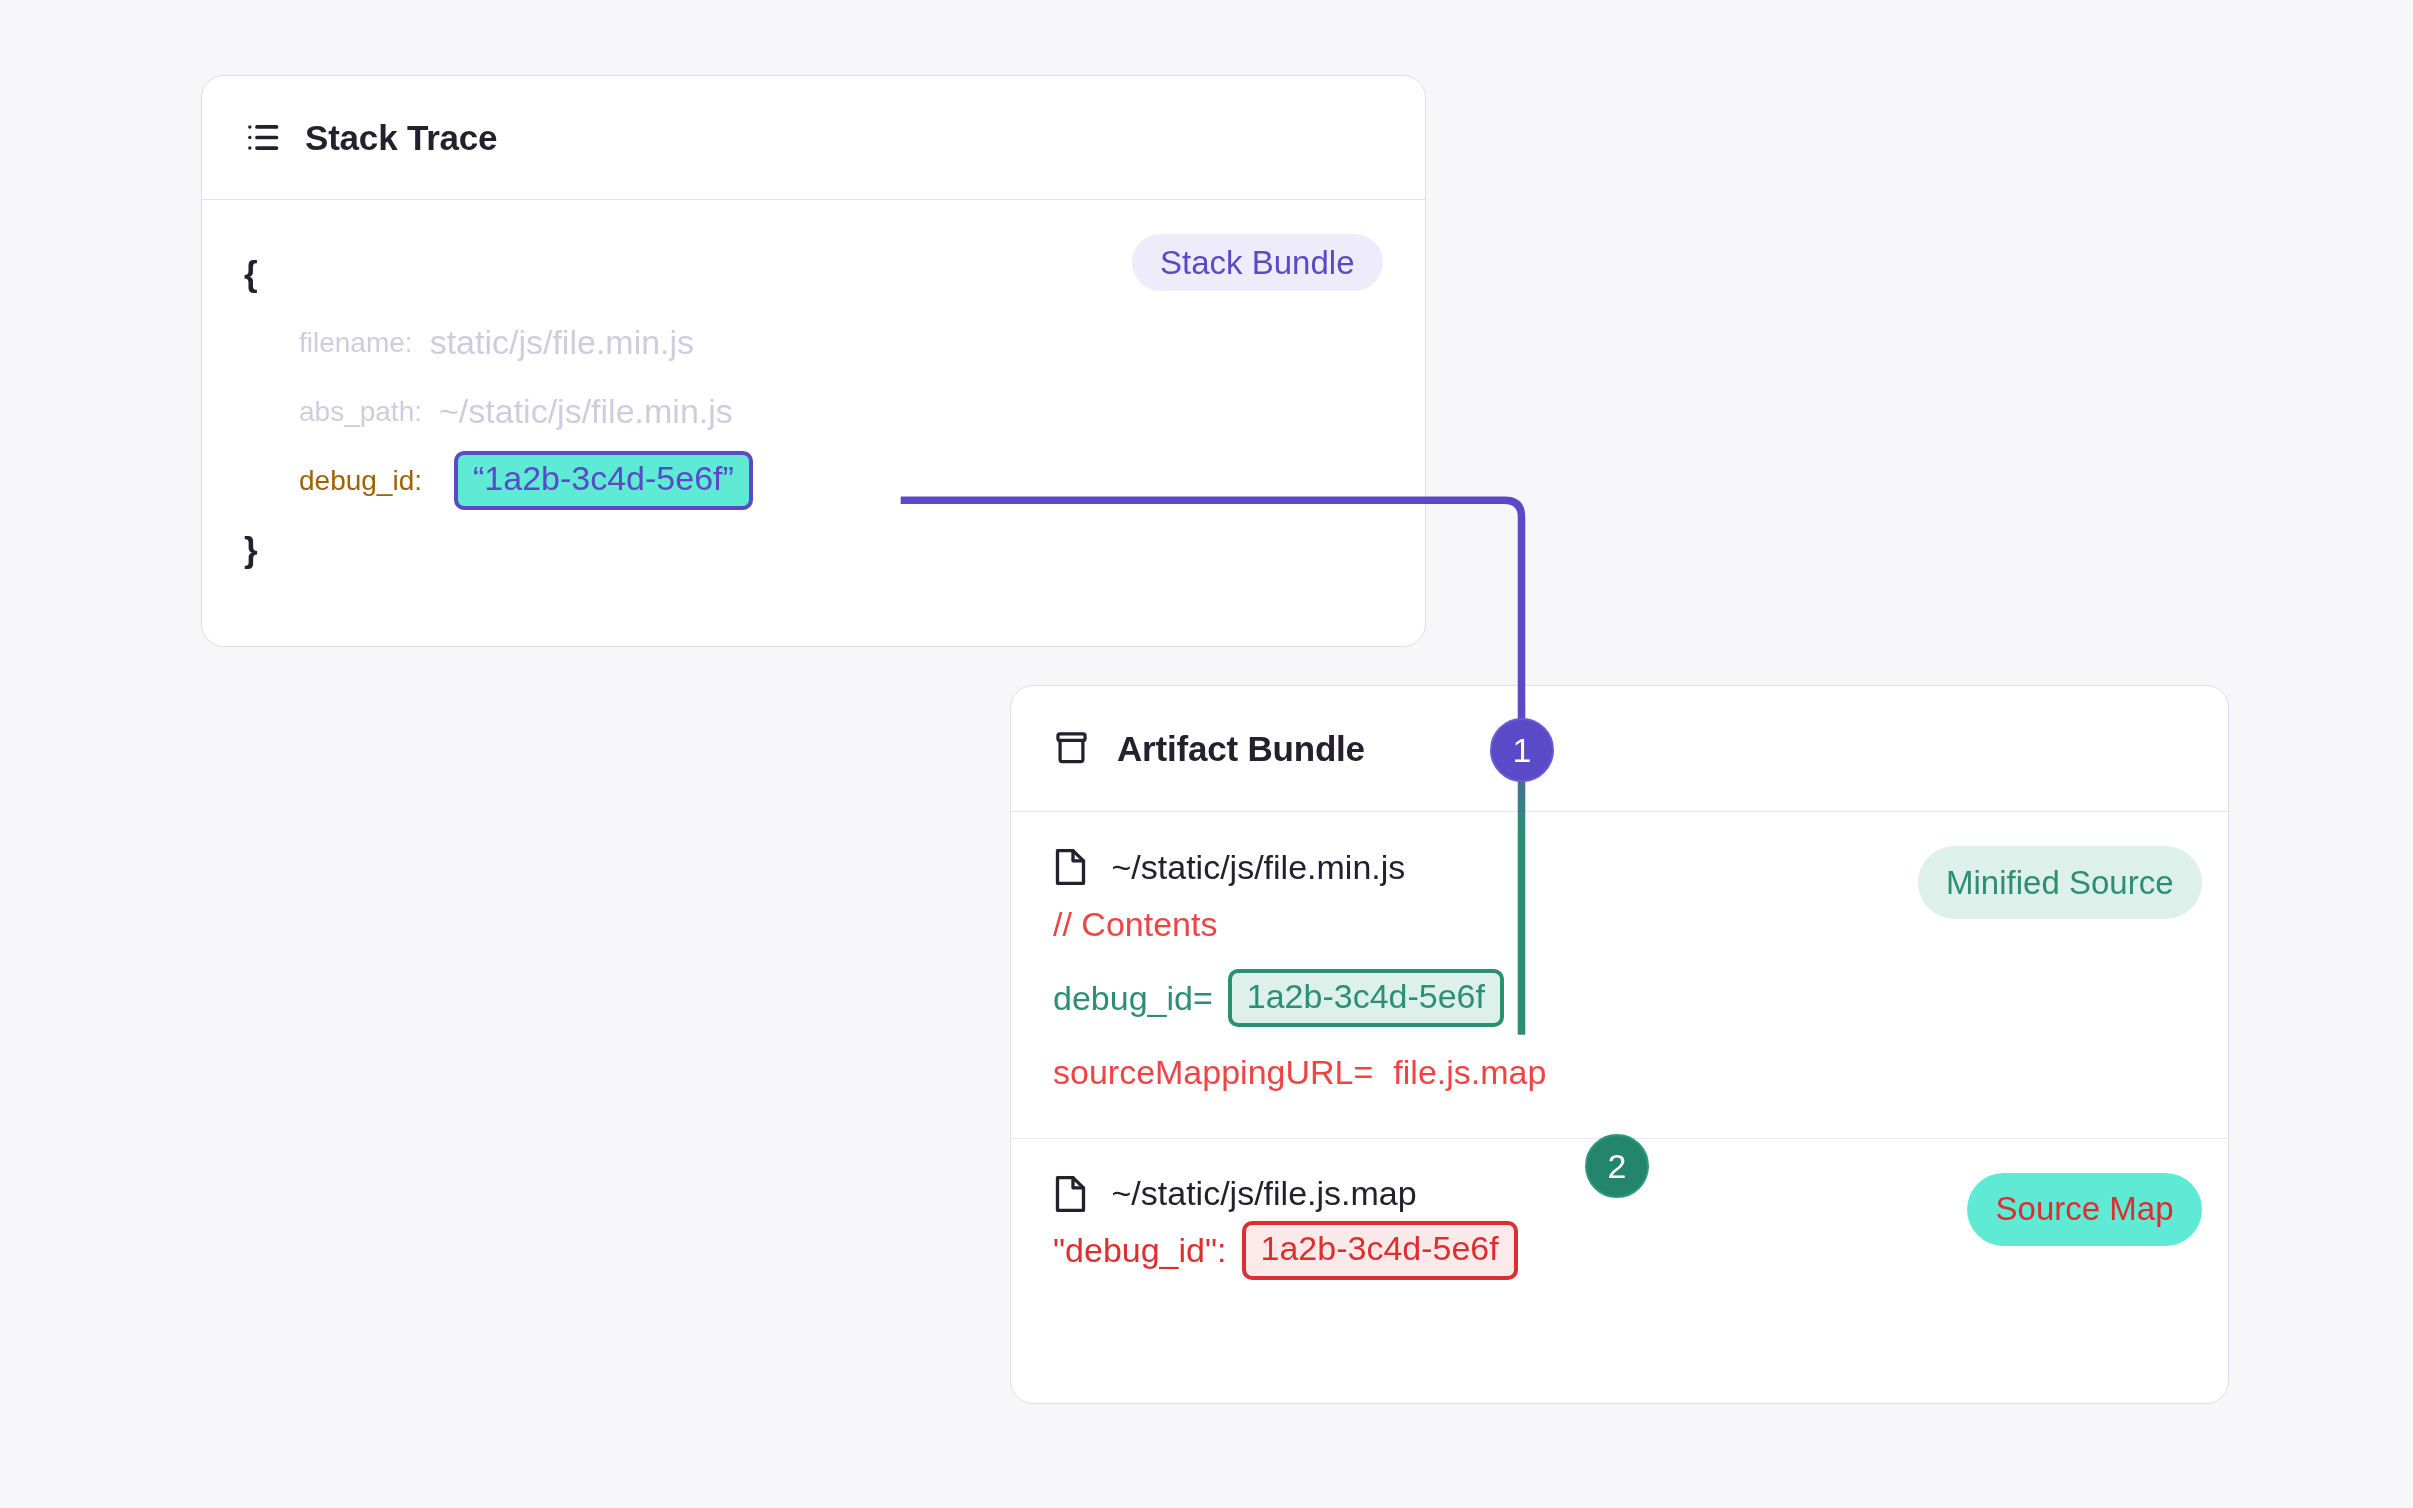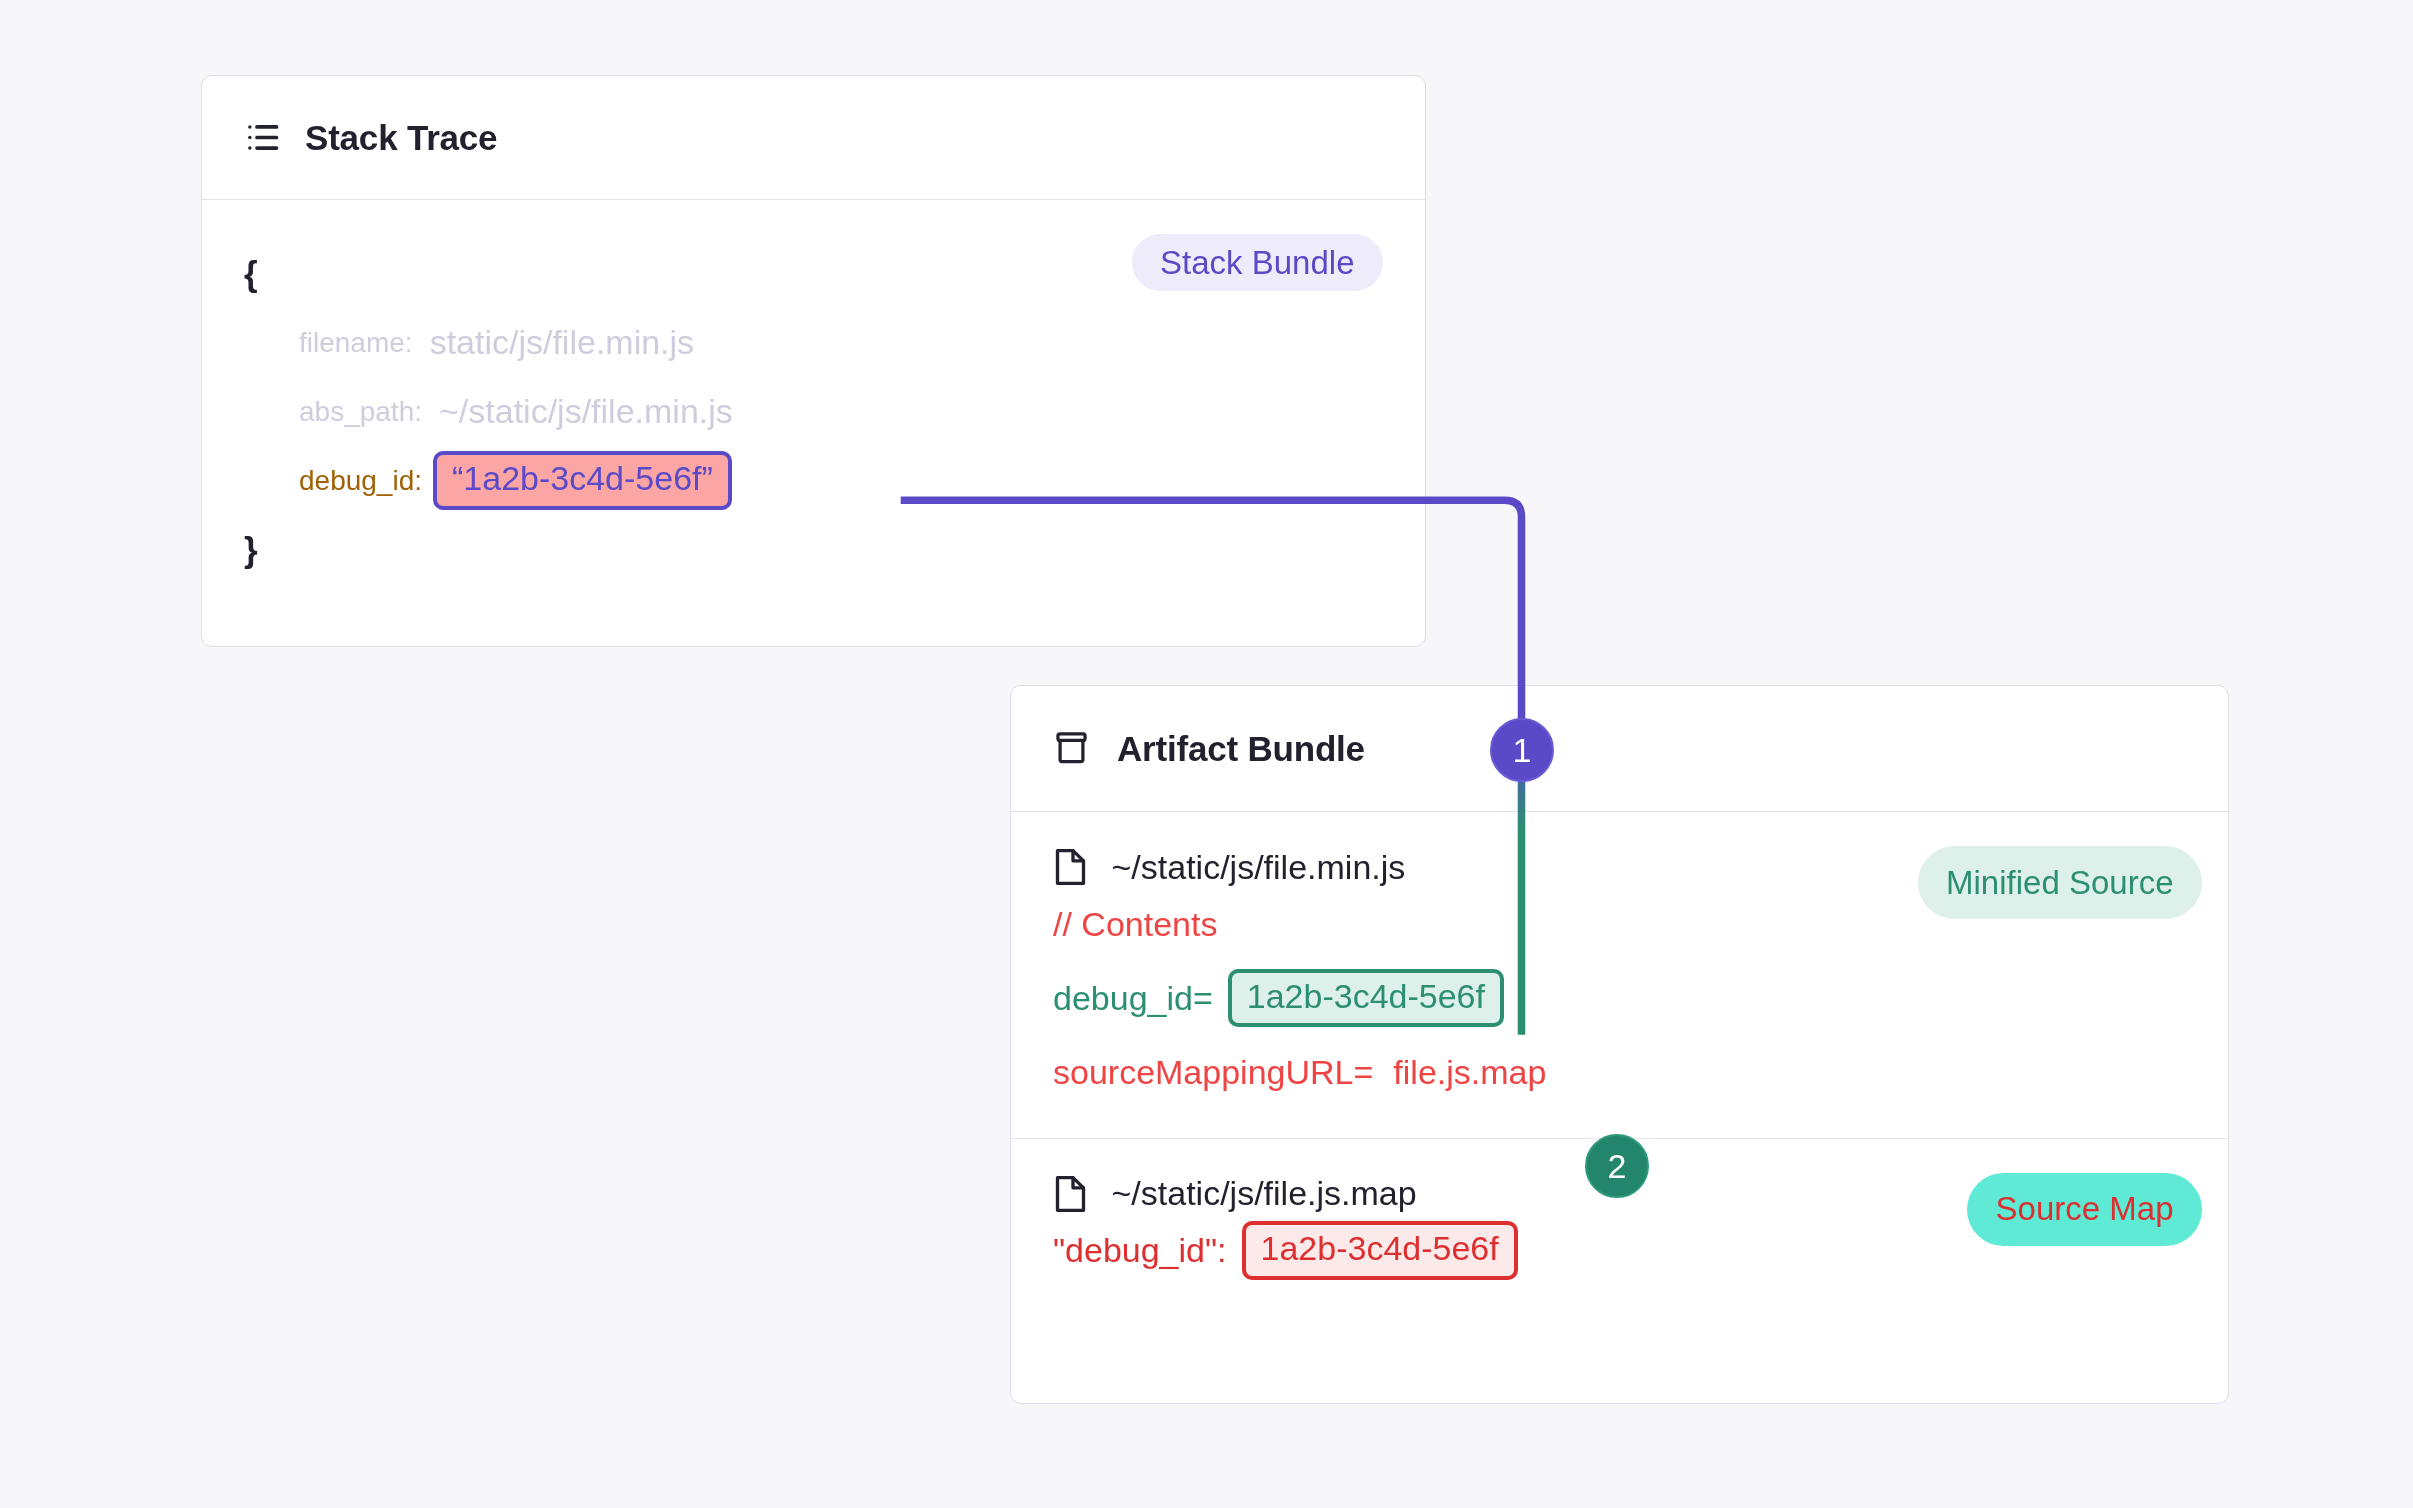--- a/index.html
+++ b/index.html
@@ -27,21 +27,21 @@
     height: 1508px;
     pointer-events: none;
     z-index: 5;
   }
 
   
   .card {
     position: absolute;
     background: #ffffff;
     border: 1.7px solid #dedde8;
-    border-radius: 11px;
+    border-radius: 23px;
     box-sizing: border-box;
     z-index: 2;
   }
   .card-header {
     display: flex;
     align-items: center;
     gap: 22px;
     border-bottom: 1.7px solid #e4e3ec;
     box-sizing: border-box;
   }
@@ -128,25 +128,25 @@
   .chip {
     display: inline-flex;
     align-items: center;
     border-radius: 10px;
     box-sizing: border-box;
     font-weight: 500;
     white-space: nowrap;
   }
   .chip.purple {
     border: 4.2px solid #5a4ac7;
-    background: #fca5a5;
+    background: #5eead4;
     color: #5a4ac7;
     font-size: 34px;
     padding: 4.2px 15px 7.5px 15px;
-    margin-left: 11px;
+    margin-left: 32px;
   }
   .chip.green {
     border: 4.2px solid #2d8f72;
     background: #ddf0e9;
     color: #2d8f72;
     font-size: 34px;
     padding: 4.2px 15px 7.5px 15px;
     margin-left: 15px;
   }
   .chip.red {

